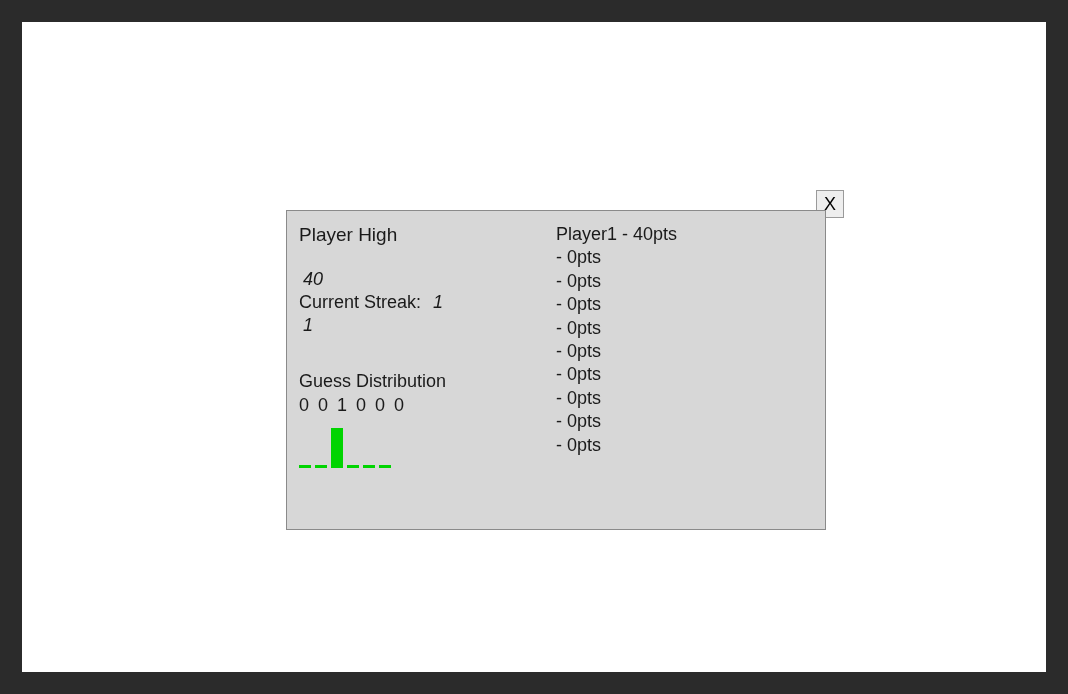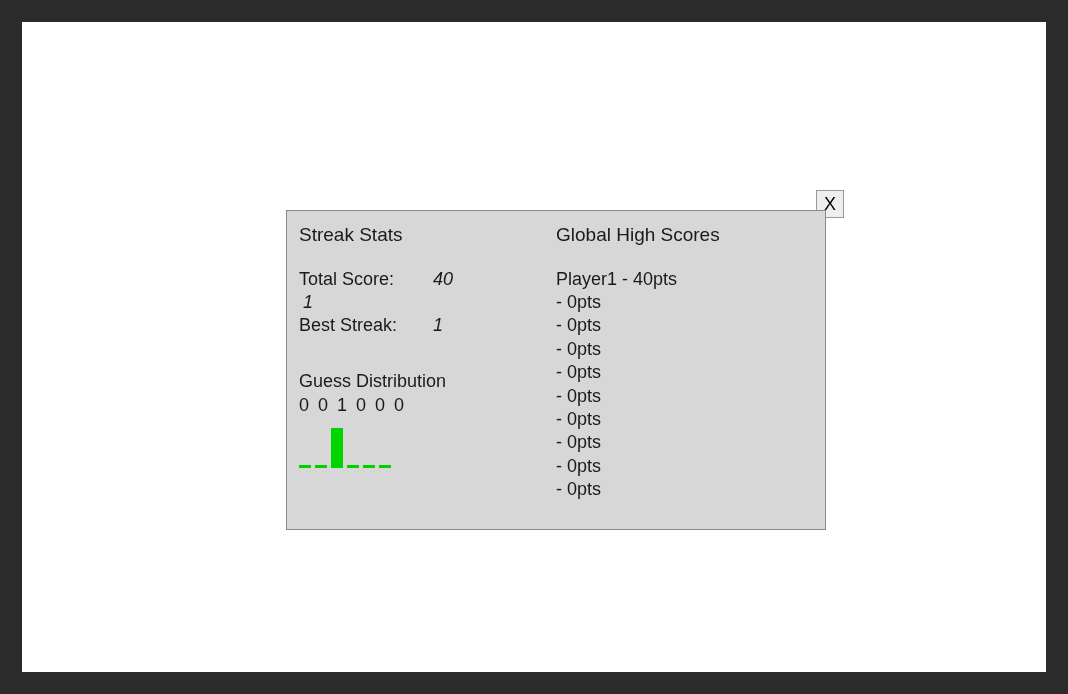--- a/index.html
+++ b/index.html
@@ -102,49 +102,47 @@
 <body>
 
 <div class="page-canvas">
 
   <div class="close-btn">X</div>
 
   <div class="modal">
     <div class="columns">
 
       <div class="col col-left">
-        <div class="section-title">Streak Stats</div>
+        <div class="section-title">Player High</div>
 
         <div class="stat-row">
-          <span class="stat-label">Total Score:</span>
           <span class="stat-value">40</span>
         </div>
         <div class="stat-row">
+          <span class="stat-label">Current Streak:</span>
           <span class="stat-value">1</span>
         </div>
         <div class="stat-row">
-          <span class="stat-label">Best Streak:</span>
           <span class="stat-value">1</span>
         </div>
 
         <div class="guess-dist-title">Guess Distribution</div>
         <div class="guess-values">0 0 1 0 0 0</div>
 
         <div class="chart" id="chart">
             <div class="bar" style="height: 3px;"></div>
             <div class="bar" style="height: 3px;"></div>
             <div class="bar" style="height: 40px;"></div>
             <div class="bar" style="height: 3px;"></div>
             <div class="bar" style="height: 3px;"></div>
             <div class="bar" style="height: 3px;"></div>
           </div>
       </div>
 
       <div class="col col-right">
-        <div class="section-title">Global High Scores</div>
         <div id="hs-list">
             <div class="hs-row">Player1 - 40pts</div>
             <div class="hs-row"> - 0pts</div>
             <div class="hs-row"> - 0pts</div>
             <div class="hs-row"> - 0pts</div>
             <div class="hs-row"> - 0pts</div>
             <div class="hs-row"> - 0pts</div>
             <div class="hs-row"> - 0pts</div>
             <div class="hs-row"> - 0pts</div>
             <div class="hs-row"> - 0pts</div>

